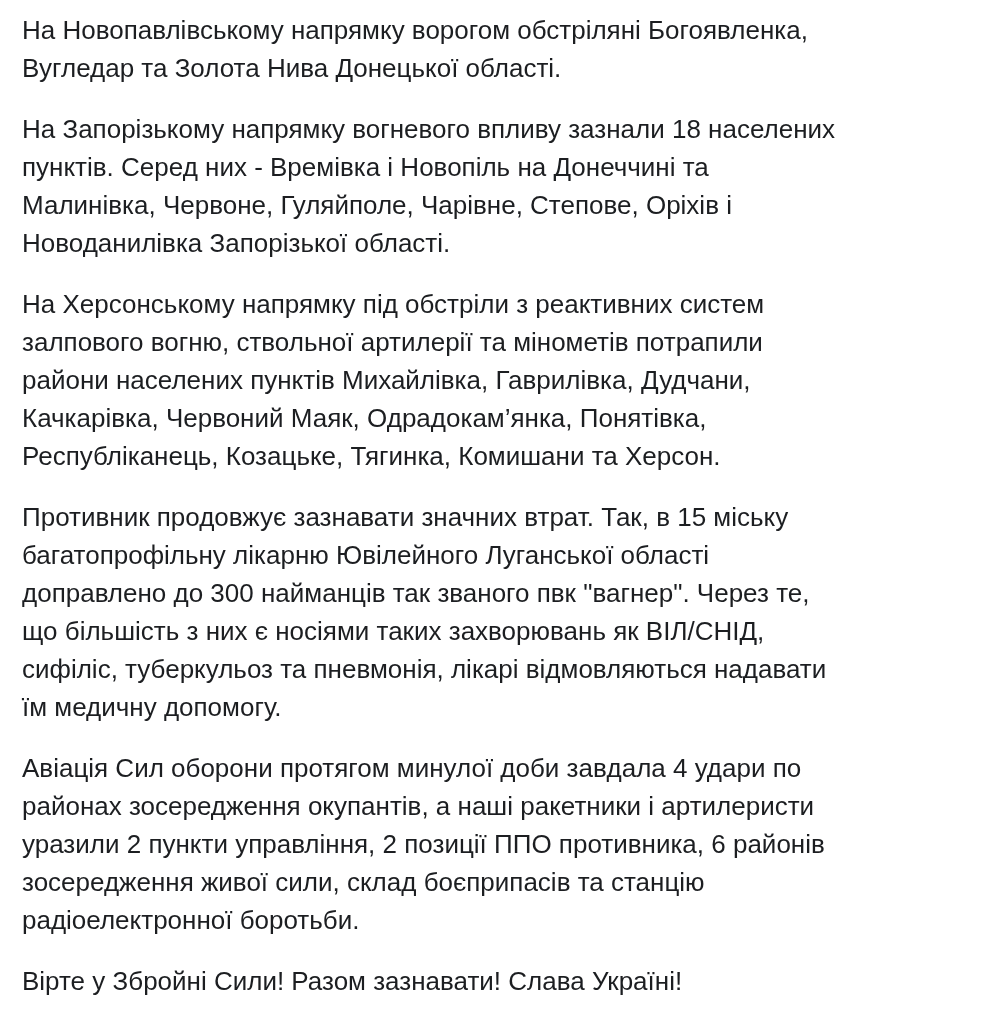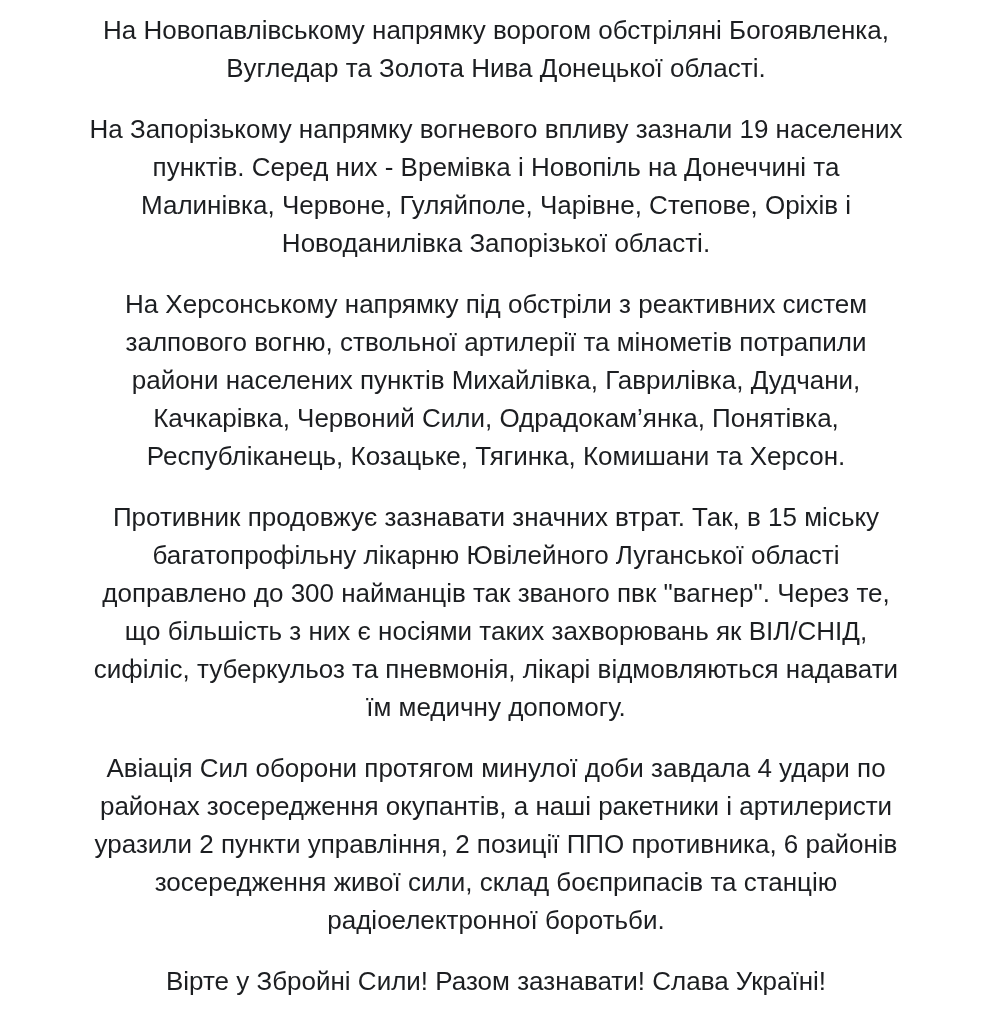--- a/index.html
+++ b/index.html
@@ -11,48 +11,47 @@
     width: 988px;
     height: 1018px;
     overflow: hidden;
     font-family: "Liberation Sans", "DejaVu Sans", sans-serif;
     color: #1c1e21;
   }
   .post-text {
     padding: 11px 18px 0 22px;
     box-sizing: border-box;
     width: 988px;
-    text-align: center;
   }
   .post-text p {
     margin: 0 0 23px 0;
     font-size: 26px;
     line-height: 38px;
     font-weight: 400;
     white-space: pre-line;
     letter-spacing: 0;
   }
   .post-text p:last-child {
     margin-bottom: 0;
   }
 </style>
 </head>
 <body>
 
 <div class="post-text">
   <p>На Новопавлівському напрямку ворогом обстріляні Богоявленка,
 Вугледар та Золота Нива Донецької області.</p>
-  <p>На Запорізькому напрямку вогневого впливу зазнали 19 населених
+  <p>На Запорізькому напрямку вогневого впливу зазнали 18 населених
 пунктів. Серед них - Времівка і Новопіль на Донеччині та
 Малинівка, Червоне, Гуляйполе, Чарівне, Степове, Оріхів і
 Новоданилівка Запорізької області.</p>
   <p>На Херсонському напрямку під обстріли з реактивних систем
 залпового вогню, ствольної артилерії та мінометів потрапили
 райони населених пунктів Михайлівка, Гаврилівка, Дудчани,
-Качкарівка, Червоний Сили, Одрадокам’янка, Понятівка,
+Качкарівка, Червоний Маяк, Одрадокам’янка, Понятівка,
 Республіканець, Козацьке, Тягинка, Комишани та Херсон.</p>
   <p>Противник продовжує зазнавати значних втрат. Так, в 15 міську
 багатопрофільну лікарню Ювілейного Луганської області
 доправлено до 300 найманців так званого пвк "вагнер". Через те,
 що більшість з них є носіями таких захворювань як ВІЛ/СНІД,
 сифіліс, туберкульоз та пневмонія, лікарі відмовляються надавати
 їм медичну допомогу.</p>
   <p>Авіація Сил оборони протягом минулої доби завдала 4 удари по
 районах зосередження окупантів, а наші ракетники і артилеристи
 уразили 2 пункти управління, 2 позиції ППО противника, 6 районів

